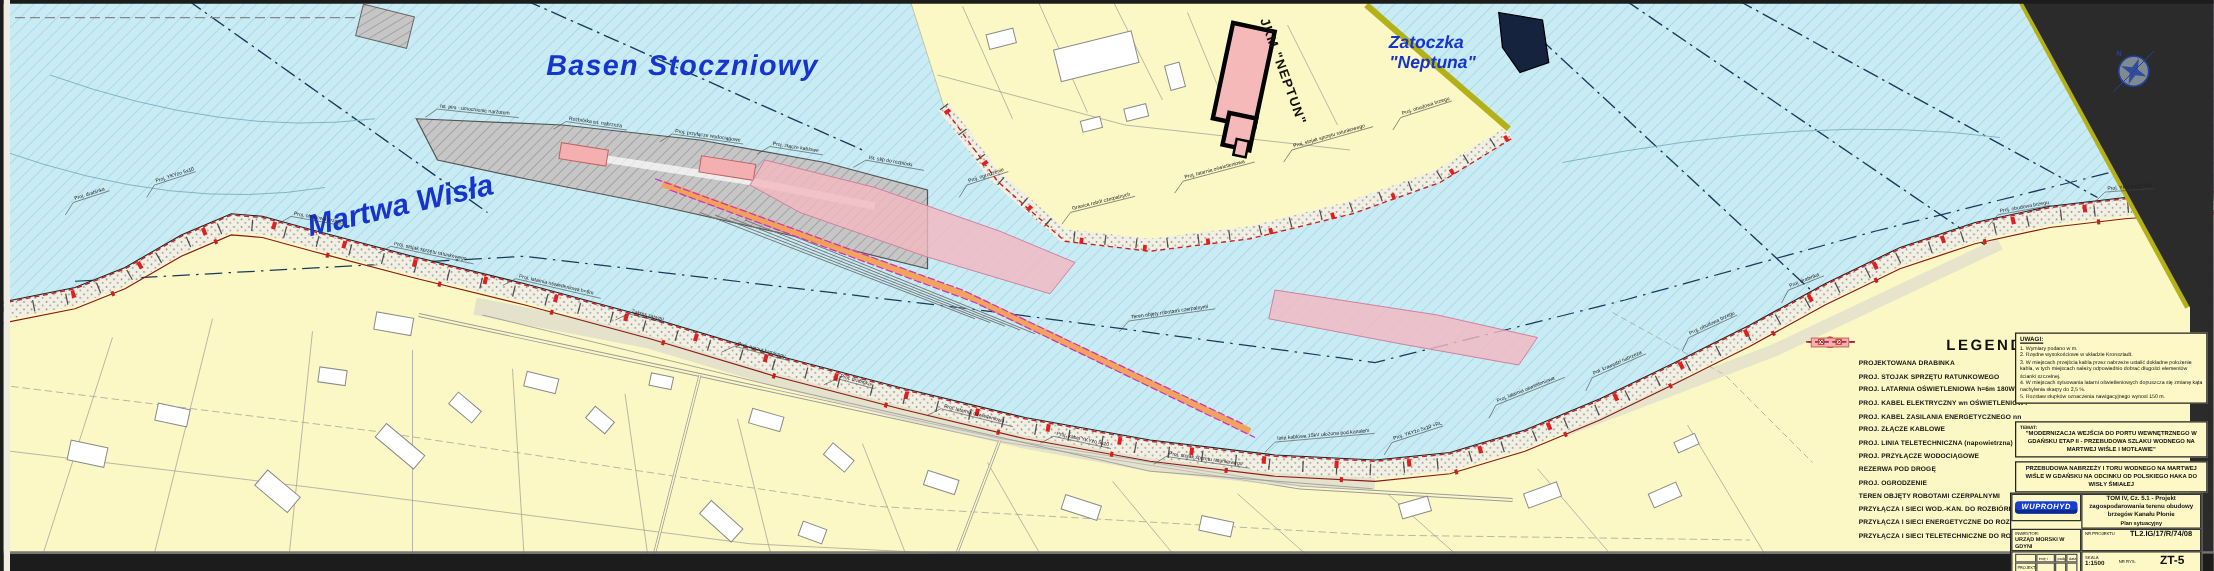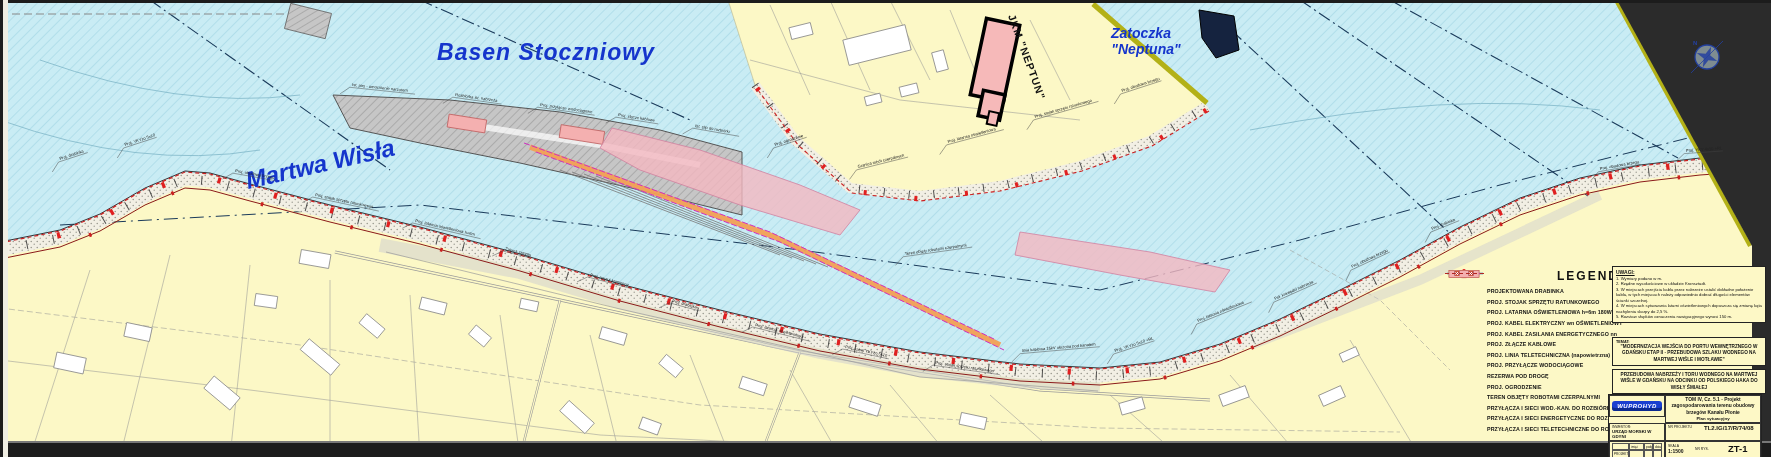--- a/index.html
+++ b/index.html
@@ -581,18 +581,18 @@
 
     </div>
   </div>
   <div class="tb-cell">
     <div class="scalerow">
       <div>
         <div class="num-label">SKALA</div>
         <div class="scale-val">1:1500</div>
       </div>
       <div class="num-label">NR RYS.</div>
-      <div class="sheet-val">ZT-1</div>
+      <div class="sheet-val">ZT-5</div>
     </div>
   </div>
 </div>
 
 </div>
 
 </body></html>

